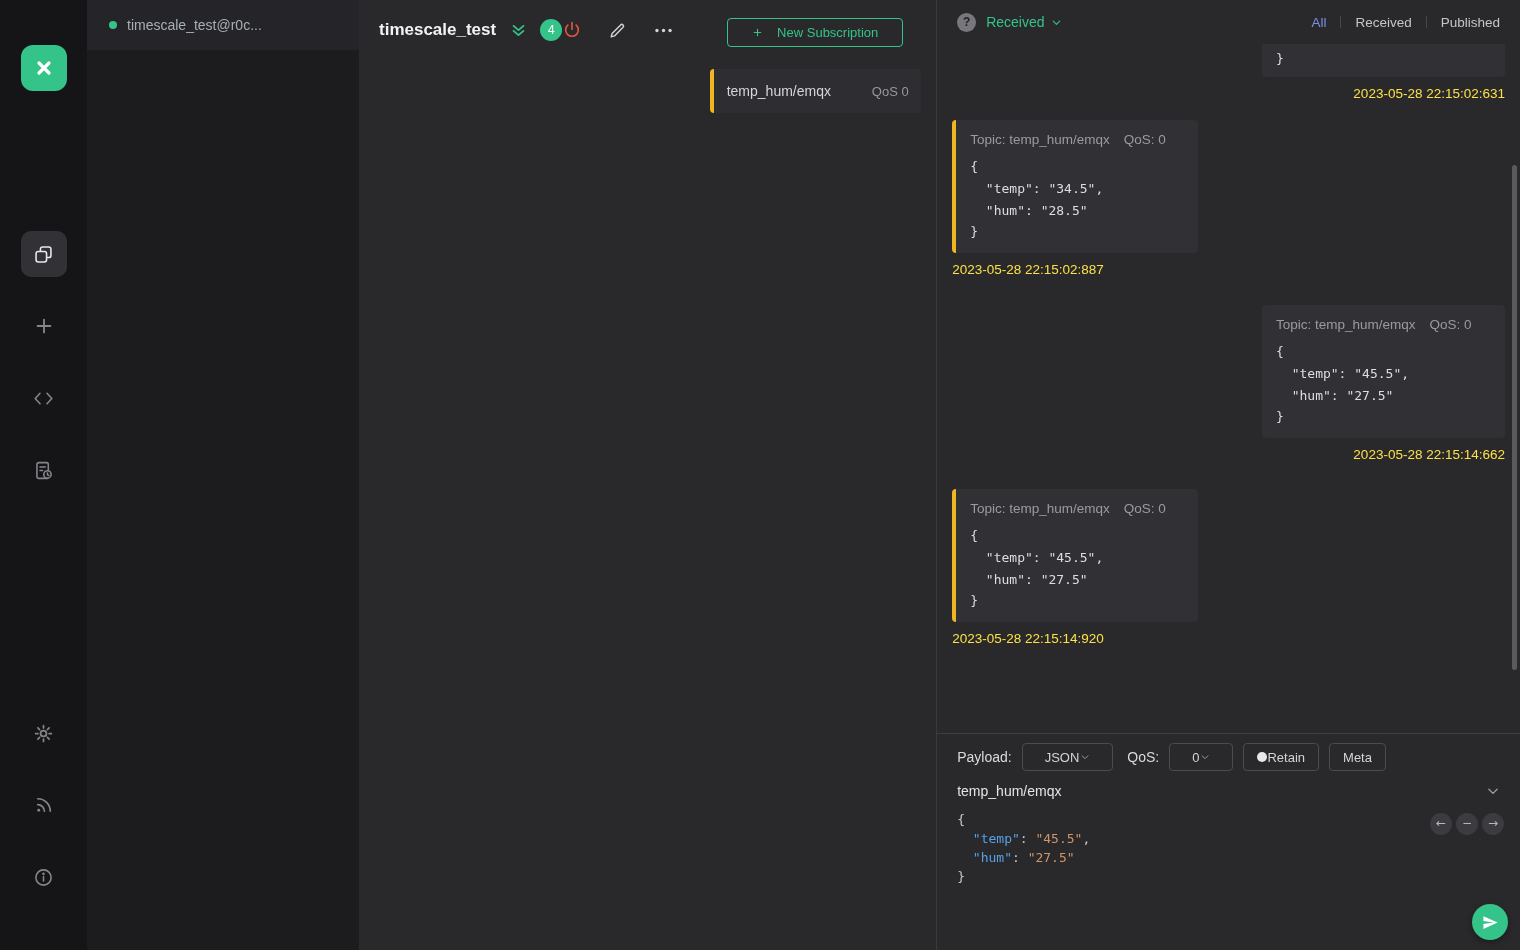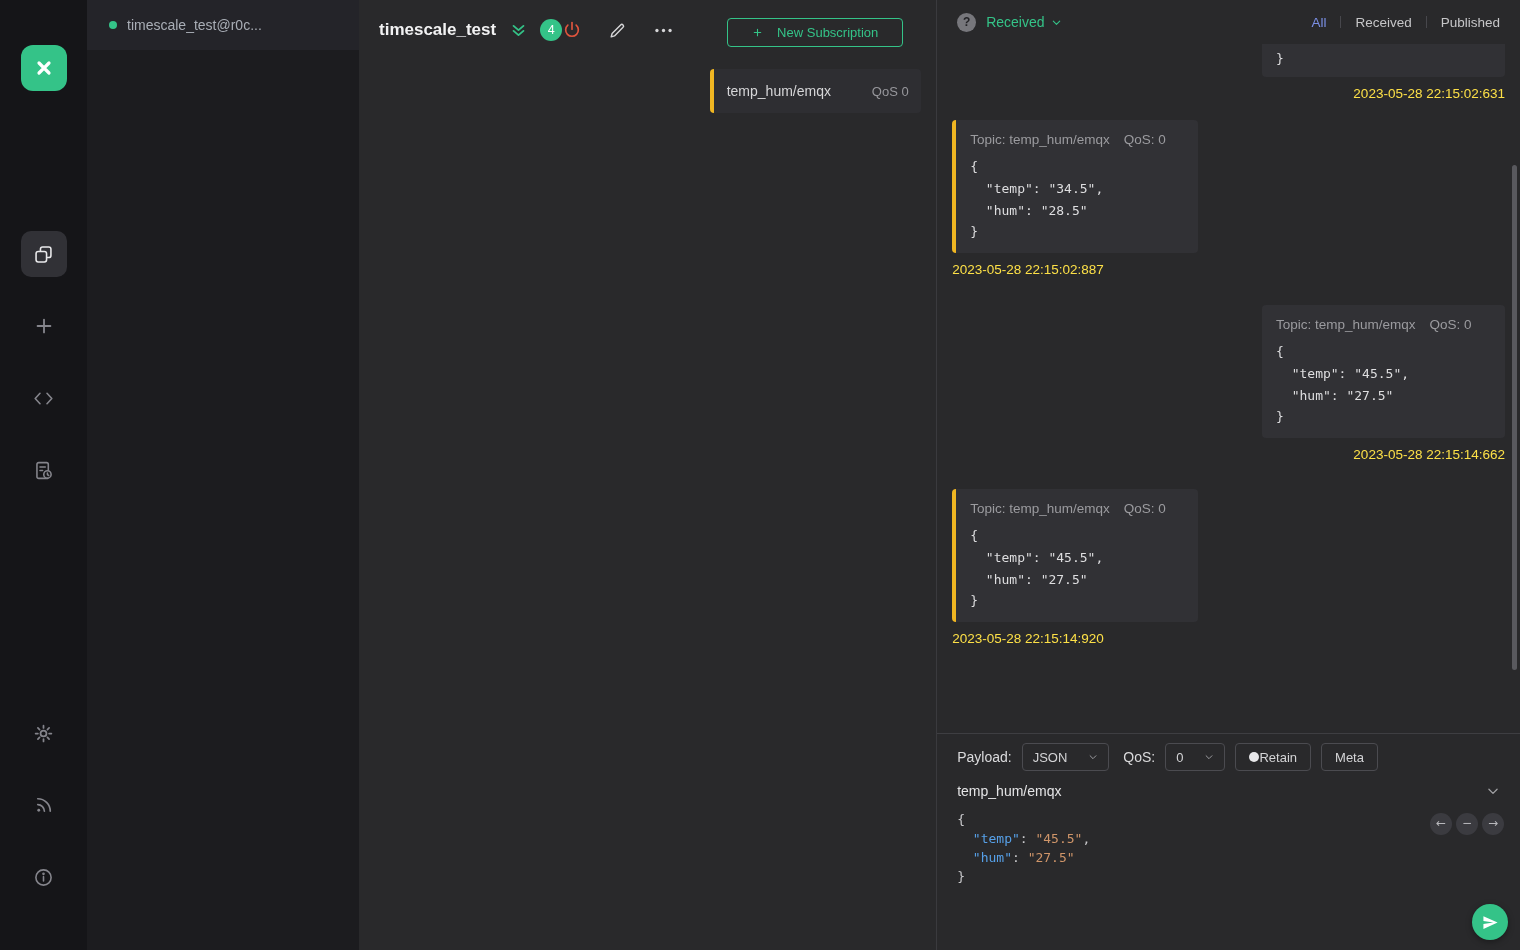--- a/index.html
+++ b/index.html
@@ -65,21 +65,21 @@
   .block-1{top:76px;left:15px;width:246px}
   .block-2{top:261px;right:15px;width:243px}
   .block-3{top:445px;left:15px;width:246px}
   .vscroll{position:absolute;right:3px;top:121px;width:5px;height:505px;border-radius:3px;background:#59595e;cursor:pointer}
 
   
   .publish{height:217px;flex:none;border-top:1px solid #3e3e42;display:flex;flex-direction:column}
   .pub-controls{display:flex;align-items:center;padding:9px 20px 4px;flex:none}
   .pub-label{font-size:14px;color:#dadadc}
   .ml14{margin-left:14px}
-  .select{height:28px;border:1px solid #4b4b50;border-radius:4px;display:flex;align-items:center;gap:21px;padding:0 10px;font-size:13px;color:#d4d4d6;margin-left:10px;cursor:pointer;background:transparent}
+  .select{height:28px;border:1px solid #4b4b50;border-radius:4px;display:flex;align-items:center;gap:1px;padding:0 22px;font-size:13px;color:#d4d4d6;margin-left:10px;cursor:pointer;background:transparent}
   .select .sel-chev{display:flex;color:#9a9a9e}
   .pill{height:28px;border:1px solid #4b4b50;border-radius:4px;display:flex;align-items:center;gap:0;padding:0 13px;font-size:13px;color:#d4d4d6;margin-left:10px;cursor:pointer;background:transparent}
   .radio-dot{width:10px;height:10px;border-radius:50%;background:#e8e8ea;flex:none}
   .pub-topic{display:flex;align-items:center;justify-content:space-between;padding:8px 20px 6px;font-size:14px;color:#e4e4e6;flex:none}
   .pub-editor{flex:1;position:relative;padding:6px 20px;font-family:"DejaVu Sans Mono","Liberation Mono",monospace;font-size:13px;line-height:1.45;cursor:text}
   .code-line{white-space:pre}
   .tok-key{color:#56a0e8}
   .tok-val{color:#cf9569}
   .tok-punct{color:#c9c9cc}
   .editor-nav{position:absolute;top:8px;right:16px;display:flex;gap:4px}

